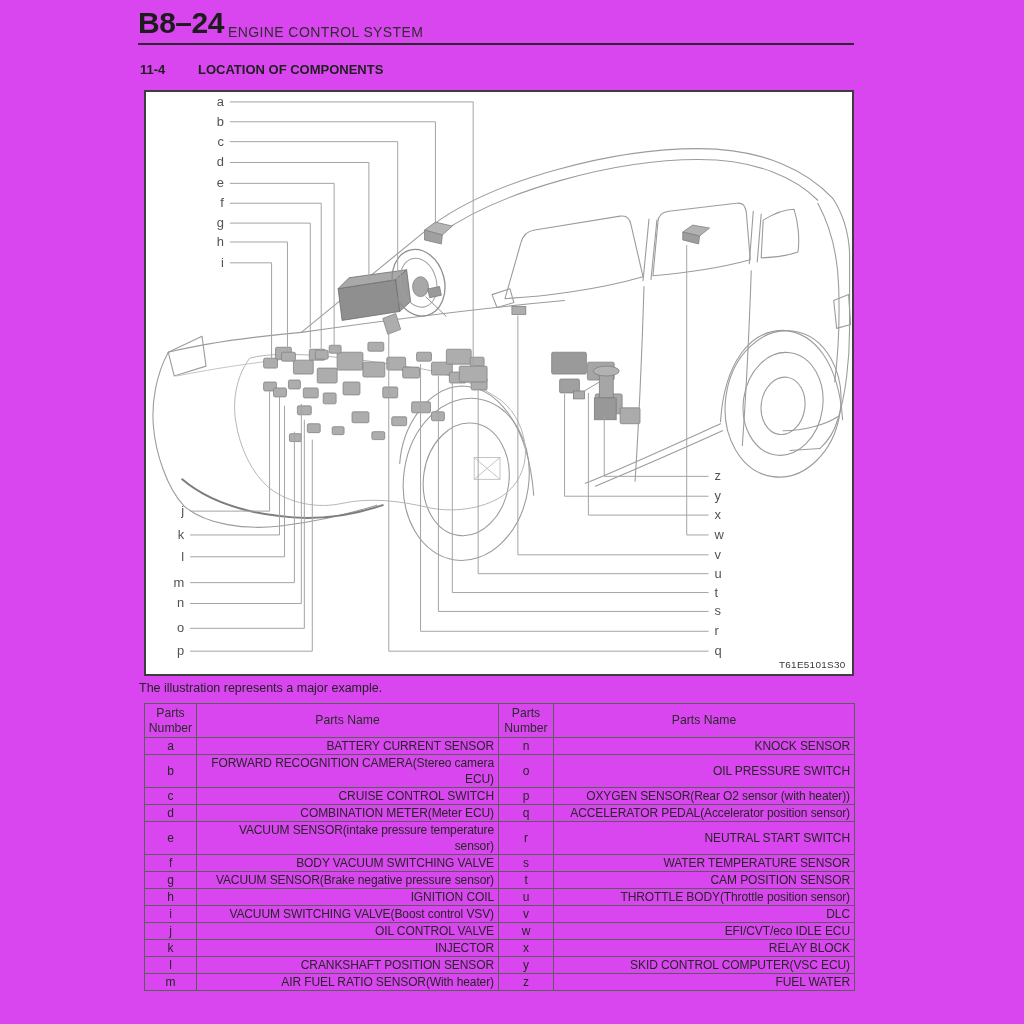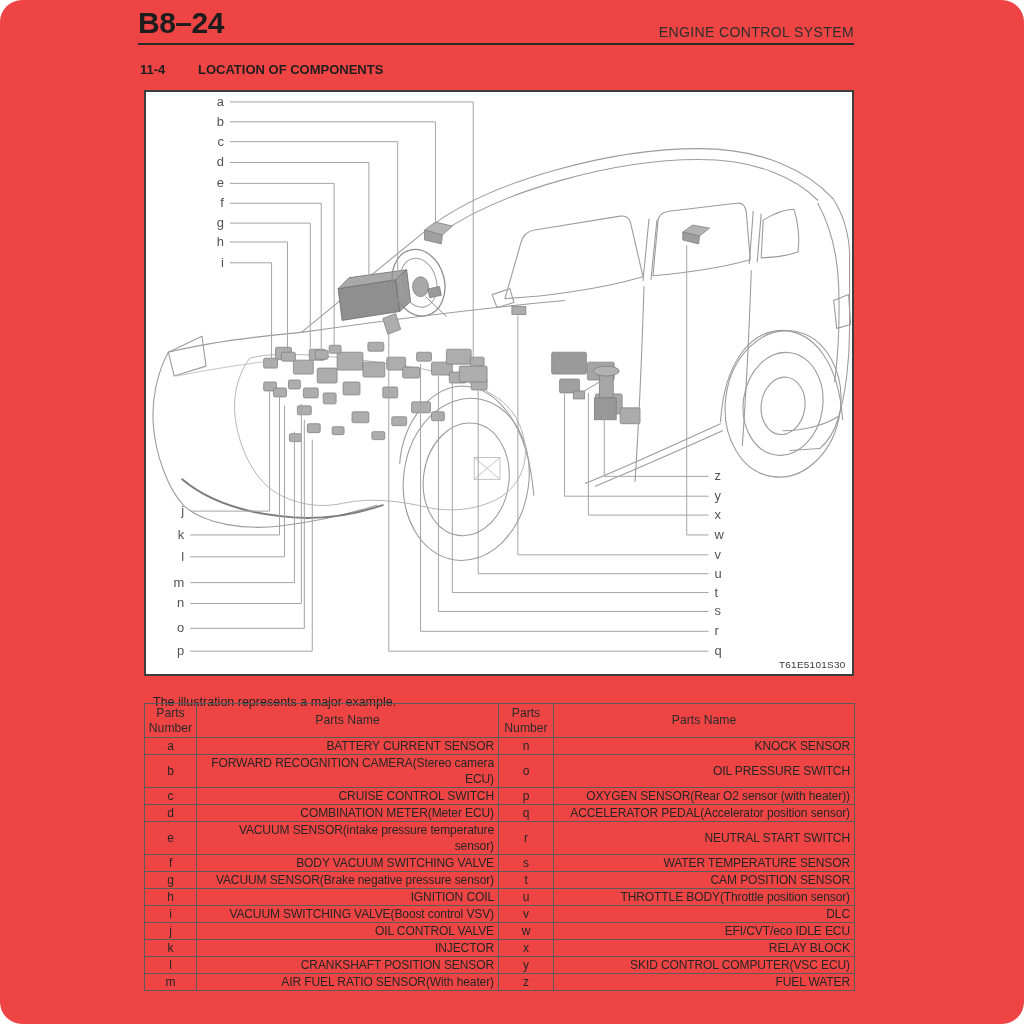--- a/index.html
+++ b/index.html
@@ -1,38 +1,38 @@
 <!DOCTYPE html>
 <html><head>
 <meta charset="utf-8">
 <style>
   html,body{margin:0;padding:0;background:#fff;}
-  .page{position:relative;width:1024px;height:1024px;background:#ef4444;overflow:hidden;
-        font-family:"Liberation Sans",sans-serif;color:#262626;border-radius:22px;}
+  .page{position:relative;width:1024px;height:1024px;background:#d946ef;overflow:hidden;
+        font-family:"Liberation Sans",sans-serif;color:#262626;}
   
   .hdr{position:absolute;left:138px;top:6px;width:716px;height:37px;border-bottom:2px solid #2a2a2a;}
   .pagenum{position:absolute;left:0;top:0;font-size:30px;font-weight:700;color:#1c1c1c;letter-spacing:-.5px;}
-  .hdr-title{position:absolute;left:90px;right:0;bottom:3px;text-align:right;font-size:14px;
+  .hdr-title{position:absolute;left:90px;right:0;bottom:3px;text-align:left;font-size:14px;
              font-weight:500;letter-spacing:.4px;color:#2e2e2e;}
   
   .section-heading{position:absolute;left:140px;top:62px;font-size:13px;font-weight:700;color:#1e1e1e;}
   .sec-num{display:inline-block;width:58px;}
   
   .diagram{position:absolute;left:144px;top:90px;width:710px;height:586px;margin:0;
            border:2px solid #3d3d3d;box-sizing:border-box;background:#fff;}
   .diagram svg{display:block;width:100%;height:100%;}
   .car{stroke:#9c9c9c;fill:none;stroke-width:1.1;stroke-linecap:round;stroke-linejoin:round;}
   .car-light{stroke:#bdbdbd;fill:none;stroke-width:.9;}
   .blob{stroke:#b5b5b5;fill:none;stroke-width:1;stroke-linejoin:round;}
   .comp{fill:#adadad;stroke:#828282;stroke-width:.8;}
   .leader{fill:none;stroke:#a3a3a3;stroke-width:1;}
   .lbl{font-family:"Liberation Sans",sans-serif;font-size:13px;fill:#525252;}
   .figcode{font-family:"Liberation Sans",sans-serif;font-size:10px;fill:#383838;letter-spacing:.3px;}
   
-  .caption{position:absolute;left:139px;top:681px;margin:14px;font-size:12.5px;color:#222;}
+  .caption{position:absolute;left:139px;top:681px;margin:0;font-size:12.5px;color:#222;}
   
   .parts{position:absolute;left:144px;top:703px;width:710px;border-collapse:collapse;table-layout:fixed;padding-left:47px;}
   .parts th,.parts td{border:1px solid #5c5c5c;font-weight:400;overflow:hidden;}
   .parts th{font-size:12.2px;padding:2px 1px;line-height:1.2;color:#2b2b2b;text-align:center;
             vertical-align:middle;height:26px;}
   .parts td{font-size:12px;line-height:16px;padding:0 4px;color:#262626;letter-spacing:-.1px;
             vertical-align:middle;}
   .parts td.num{text-align:center;padding:0 1px;}
   .parts td.name{text-align:right;}
 </style>

